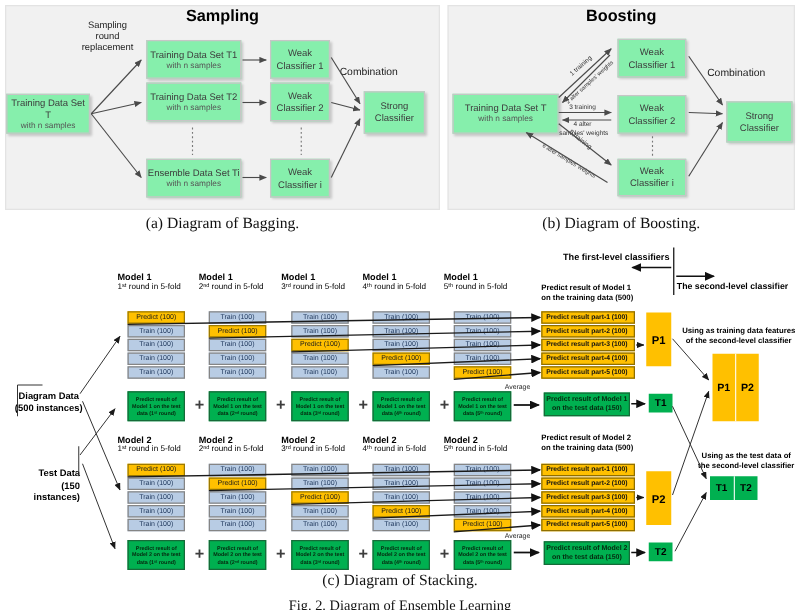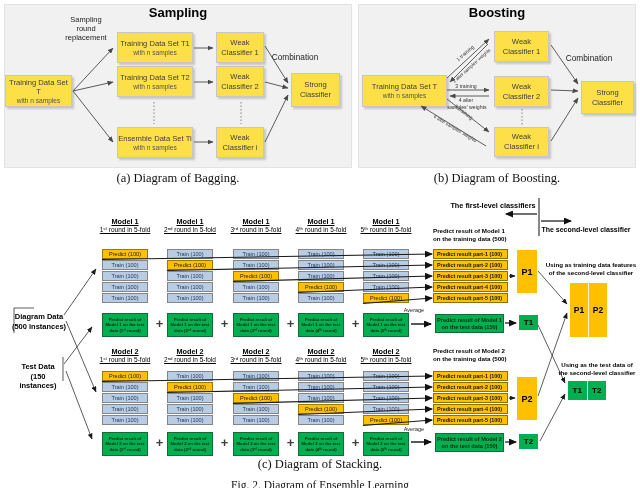--- a/index.html
+++ b/index.html
@@ -1,37 +1,37 @@
 <!DOCTYPE html>
 <html><head>
 <meta charset="utf-8">
 <style>
   html,body{margin:0;padding:0;background:#fff;}
   .page{position:relative;width:640px;height:488px;background:#fff;overflow:hidden;
         font-family:"Liberation Sans",sans-serif;color:#000;}
   svg.arrows{position:absolute;left:0;top:0;width:640px;height:488px;pointer-events:none;z-index:6;}
   .panel{position:absolute;background:#f1f1f1;border:1px solid #e3e3e3;box-sizing:border-box;z-index:1;}
   .ptitle{position:absolute;font-weight:bold;font-size:13px;text-align:center;color:#000;z-index:2;}
-  .wbox{position:absolute;background:#fde047;border:1px solid #c6c6c6;box-shadow:1.5px 1.5px 2px rgba(0,0,0,.18);
+  .wbox{position:absolute;background:#86efac;border:1px solid #c6c6c6;box-shadow:1.5px 1.5px 2px rgba(0,0,0,.18);
         display:flex;flex-direction:column;justify-content:center;align-items:center;text-align:center;
         color:#3d3d3d;z-index:2;box-sizing:border-box;}
   .wbox .t1{font-size:7.6px;line-height:9px;}
   .wbox .t2{font-size:6.6px;line-height:8px;margin-top:1px;color:#555;}
   .wbox .w1{font-size:7.6px;line-height:10px;}
   .lbl{position:absolute;color:#222;z-index:2;text-align:center;}
   .samp{font-size:7.5px;line-height:9px;}
   .comb{font-size:8.3px;}
   .rlab{position:absolute;font-size:5.2px;color:#333;text-align:center;z-index:3;line-height:6px;}
   .rlab.sm{font-size:4.6px;}
   .cap{position:absolute;font-family:"Liberation Serif",serif;font-size:12.5px;text-align:center;color:#111;z-index:2;}
   
   .lvl{position:absolute;font-weight:bold;font-size:7.3px;color:#000;z-index:2;text-align:center;}
   .use{position:absolute;font-weight:bold;font-size:6.2px;text-align:center;line-height:7.6px;color:#000;z-index:2;}
   .ldata{position:absolute;font-weight:bold;font-size:7.5px;text-align:center;line-height:9.5px;color:#000;z-index:2;}
-  .fold-header{position:absolute;text-align:center;color:#000;z-index:2;text-decoration:underline;}
+  .fold-header{position:absolute;color:#000;z-index:2;}
   .fold-header b{display:block;font-size:7.3px;line-height:9px;}
   .fold-header span{display:block;font-size:6.5px;line-height:8.5px;font-weight:normal;}
   .cell{position:absolute;width:46px;height:10px;box-sizing:border-box;border:1px solid #858585;
         font-size:5.6px;display:flex;align-items:center;justify-content:center;z-index:2;}
   .cell.train{background:#b8cce4;color:#223a5e;}
   .cell.predict{background:#ffc000;border-color:#9c7a00;color:#1a1a1a;}
   .gsmall{position:absolute;width:46px;height:24px;background:#00b050;border:1px solid #156b38;box-sizing:border-box;
         font-size:4.3px;line-height:5.4px;display:flex;flex-direction:column;justify-content:center;text-align:center;
         color:#05290f;font-weight:bold;z-index:2;}
   .part{position:absolute;left:433px;width:75px;height:10px;box-sizing:border-box;background:#ffc000;border:1px solid #8f6f00;
@@ -131,21 +131,21 @@
   <div class="rlab" style="left:439px;top:109px;width:50px;transform:rotate(38deg);">5 training</div>
   <div class="rlab sm" style="left:425px;top:126px;width:60px;transform:rotate(31deg);">6 alter samples' weights</div>
   <div class="cap" style="left:358px;top:171px;width:278px;">(b) Diagram of Boosting.</div>
 
   <div class="lvl" style="left:447px;top:201px;width:92px;">The first-level classifiers</div>
   <div class="lvl" style="left:537px;top:226px;width:98px;font-size:7px;">The second-level classifier</div>
   <div class="ldata" style="left:10px;top:312px;width:58px;">
     <span>Diagram Data</span><br>
     <span>(500 instances)</span>
   </div>
-  <div class="ldata" style="left:12px;top:362px;width:52px;">
+  <div class="ldata" style="left:12px;top:374px;width:52px;text-align:right;">
     <span>Test Data</span><br>
     <span>(150 instances)</span>
   </div>
   <div class="use" style="left:543px;top:261px;width:96px;">
     <span>Using as training data features</span><br>
     <span>of the second-level classifier</span>
   </div>
   <div class="use" style="left:554px;top:361px;width:86px;">
     <span>Using as the test data of</span><br>
     <span>the second-level classifier</span>

